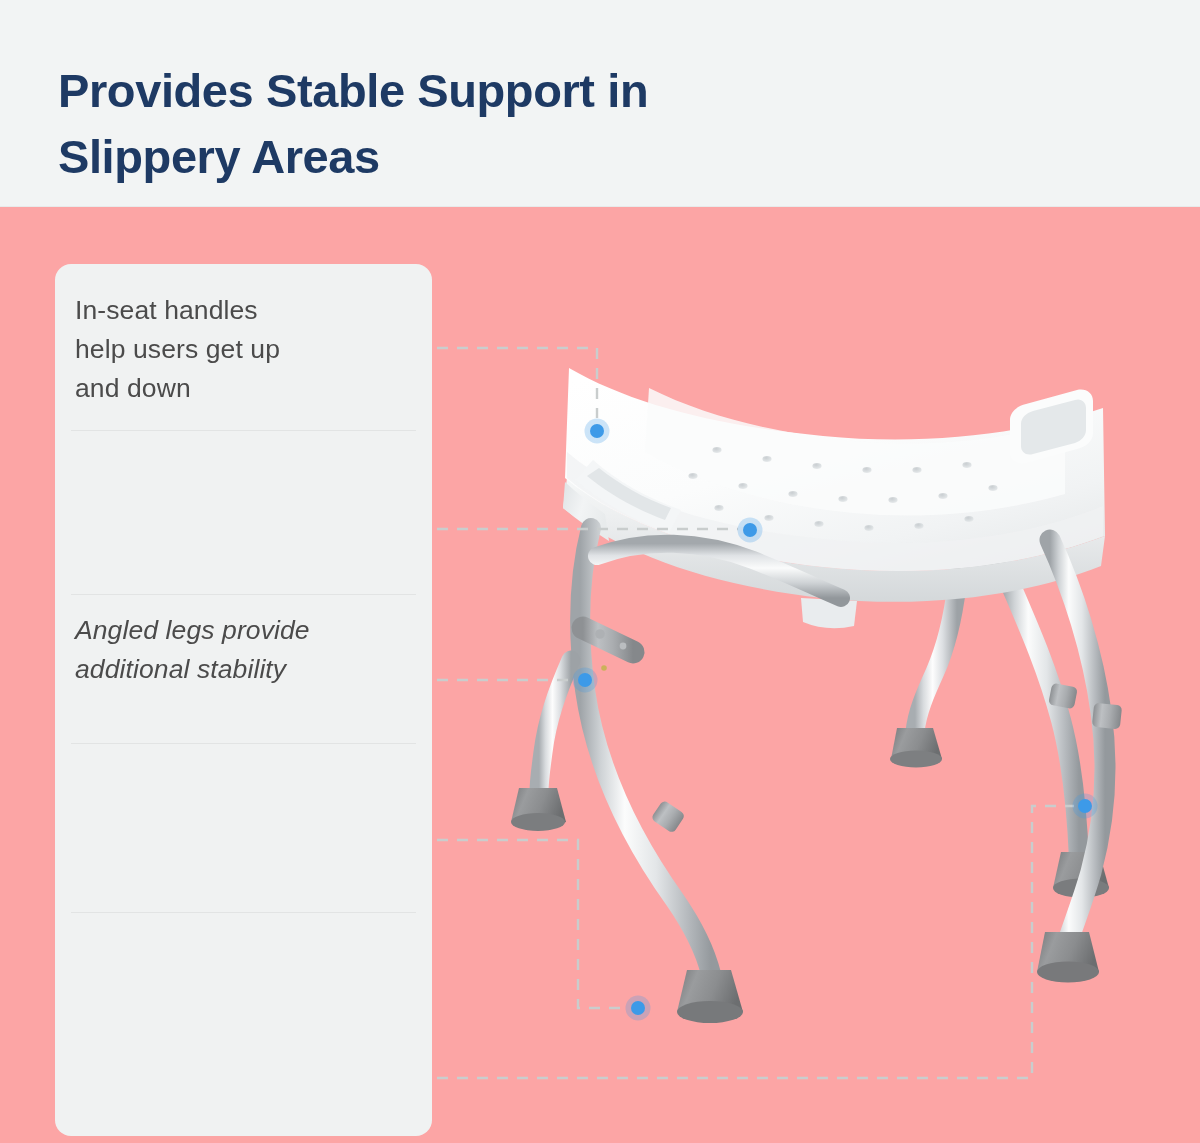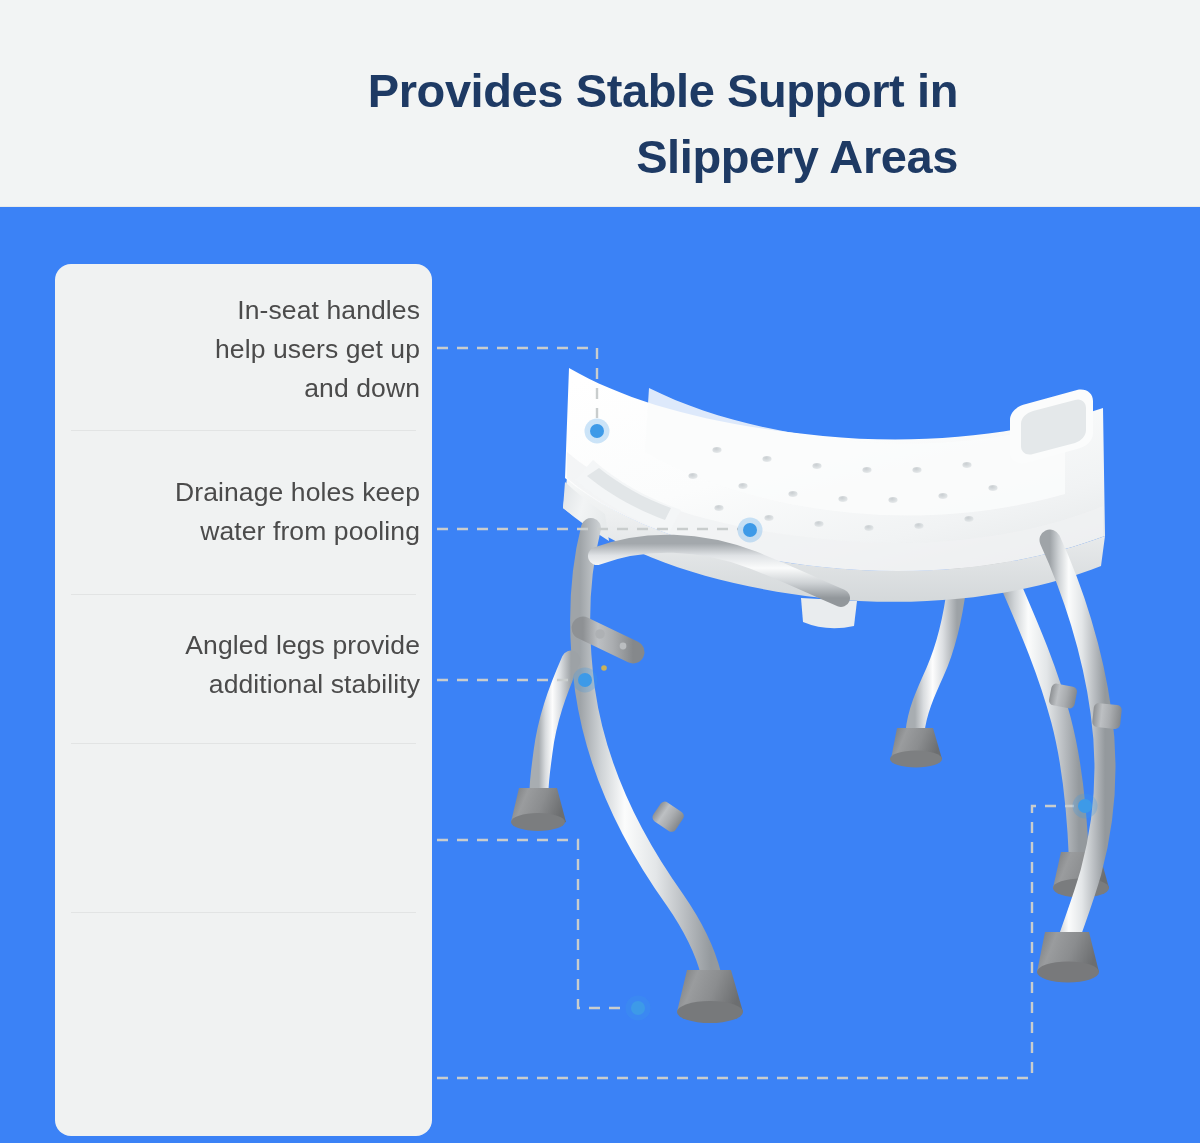--- a/index.html
+++ b/index.html
@@ -10,23 +10,22 @@
     height: 1143px;
     overflow: hidden;
     background: #ffffff;
     font-family: "Liberation Sans", "DejaVu Sans", sans-serif;
   }
 
   #page {
     position: relative;
     width: 1200px;
     height: 1143px;
-    background: #3b82f6;
+    background: #fca5a5;
     overflow: hidden;
-    text-align: right;
   }
 
   
   #header-band {
     position: absolute;
     left: 0; top: 0;
     width: 1200px;
     height: 207px;
     background: #f2f4f4;
     border-bottom: 1px solid #e8eaea;
@@ -75,21 +74,21 @@
     width: 345px;
     height: 1px;
     background: #e2e4e4;
   }
 
   
   #feature-0 { top: 27px; }
   #divider-0 { top: 166px; }
   #feature-1 { top: 209px; }
   #divider-1 { top: 330px; }
-  #feature-2 { top: 362px; }
+  #feature-2 { top: 347px; font-style: italic; }
   #divider-2 { top: 479px; }
   #feature-3 { top: 508px; }
   #divider-3 { top: 648px; }
   #feature-4 { top: 678px; }
 
   
   #callout-layer {
     position: absolute;
     left: 0; top: 0;
     width: 1200px;
@@ -125,22 +124,20 @@
   <h1 id="page-title">Provides Stable Support in
 Slippery Areas</h1>
 
   <div id="feature-panel">
 
     <div class="feature-item" id="feature-0">In-seat handles
 help users get up
 and down</div>
     <div class="feature-divider" id="divider-0"></div>
 
-    <div class="feature-item" id="feature-1">Drainage holes keep
-water from pooling</div>
     <div class="feature-divider" id="divider-1"></div>
 
     <div class="feature-item" id="feature-2">Angled legs provide
 additional stability</div>
     <div class="feature-divider" id="divider-2"></div>
 
     <div class="feature-divider" id="divider-3"></div>
 
   </div>
 

